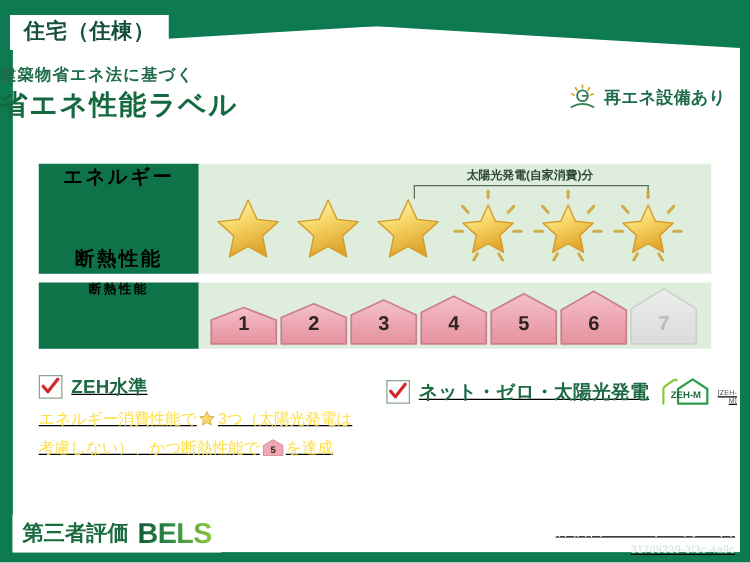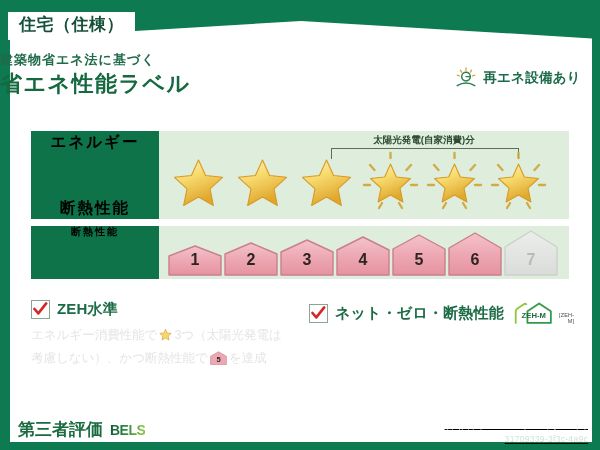--- a/index.html
+++ b/index.html
@@ -124,57 +124,57 @@
     bottom:7px;text-align:center;
     font-size:16px;font-weight:bold;color:#2e2420;
   }
   .house-cell.off .house-num{color:#b8bcb8;}
 
   
   .criteria{
     position:absolute;left:31px;top:300px;width:538px;
     display:flex;gap:18px;z-index:20;
   }
-  .crit-col{flex:1 1 0;min-width:0;}
+  .crit-col{flex:1 1 0;min-width:0;text-decoration:underline;}
   .crit-head{display:flex;align-items:center;gap:7px;}
   .checkbox{
     width:17px;height:17px;flex:0 0 17px;
     border:1.4px solid #8aa591;background:#fff;
     position:relative;
   }
   .checkbox svg{position:absolute;left:1px;top:0px;}
   .crit-title{
     font-size:15px;font-weight:bold;color:#1c6b45;letter-spacing:0.2px;
     white-space:nowrap;
   }
   .zehm-logo{margin-left:2px;display:flex;align-items:flex-end;gap:2px;text-align:right;}
   .zehm-cap{font-size:5.5px;color:#4a4a4a;letter-spacing:0.2px;padding-bottom:2px;}
   .crit-body{
-    margin-top:7px;font-size:12.6px;color:#e5e5e5;line-height:1.55;
+    margin-top:7px;font-size:12.6px;color:#fde047;line-height:1.55;
     letter-spacing:-0.1px;
   }
   .inline-star{display:inline-block;vertical-align:-3px;margin:0 1px;}
   .inline-house{
     display:inline-block;vertical-align:-3px;margin:0 2px;
   }
   
   .footer{
     position:absolute;left:0;bottom:0;width:600px;height:48px;z-index:25;
   }
   .footer-left{
     position:absolute;left:10px;bottom:8px;
     background:#ffffff;padding:3px 8px 4px 8px;
     display:flex;align-items:center;gap:7px;
   }
   .third-party{
     font-size:17px;font-weight:bold;color:#1a6b40;letter-spacing:0px;
     line-height:1;
   }
   .bels{
-    font-size:14px;font-weight:bold;line-height:1;letter-spacing:-0.5px;
+    font-size:23px;font-weight:bold;line-height:1;letter-spacing:-0.5px;
     background:linear-gradient(90deg,#0f5c36 0%,#2e8a45 45%,#8dc63f 100%);
     -webkit-background-clip:text;background-clip:text;
     -webkit-text-fill-color:transparent;color:#2e8a45;
   }
   .bels-num{
     position:absolute;left:198px;bottom:11px;
     font-size:11.5px;color:#ffffff;letter-spacing:0.2px;
   }
   .footer-right{
     position:absolute;right:12px;bottom:6px;text-align:right;text-decoration:underline;
@@ -400,21 +400,21 @@
       </div>
     </div>
 
     <div class="crit-col">
       <div class="crit-head">
         <span class="checkbox">
           <svg width="15" height="16" viewBox="0 0 15 16">
             <path d="M1.5 8 L5.3 12.4 L13.2 2.4" fill="none" stroke="#d32828" stroke-width="2.6" stroke-linecap="round" stroke-linejoin="round"></path>
           </svg>
         </span>
-        <span class="crit-title">ネット・ゼロ・断熱性能</span>
+        <span class="crit-title">ネット・ゼロ・太陽光発電</span>
         <span class="zehm-logo">
           <svg width="44" height="26" viewBox="0 0 44 26">
             <path d="M3 24 L3 11 Q3 9.5 4.6 8.4 L12 3.2 Q13.4 2.3 14.8 3.2" fill="none" stroke="#8dc63f" stroke-width="2" stroke-linecap="round"></path>
             <path d="M16 24 L16 11 L29 2.5 L42 11 L42 24 Z" fill="none" stroke="#2f9c4a" stroke-width="2" stroke-linejoin="round"></path>
             <text x="23" y="19" text-anchor="middle" font-size="8.5" font-weight="bold" fill="#1f6b3a" font-family="Liberation Sans, sans-serif">ZEH-M</text>
           </svg>
           <span class="zehm-cap">[ZEH-M]</span>
         </span>
       </div>
     </div>

